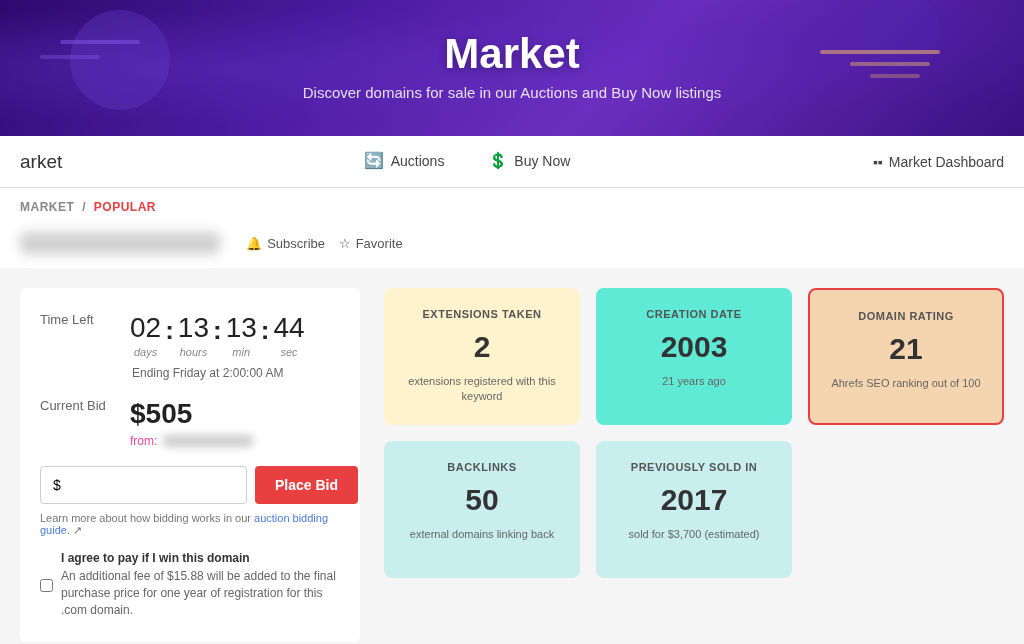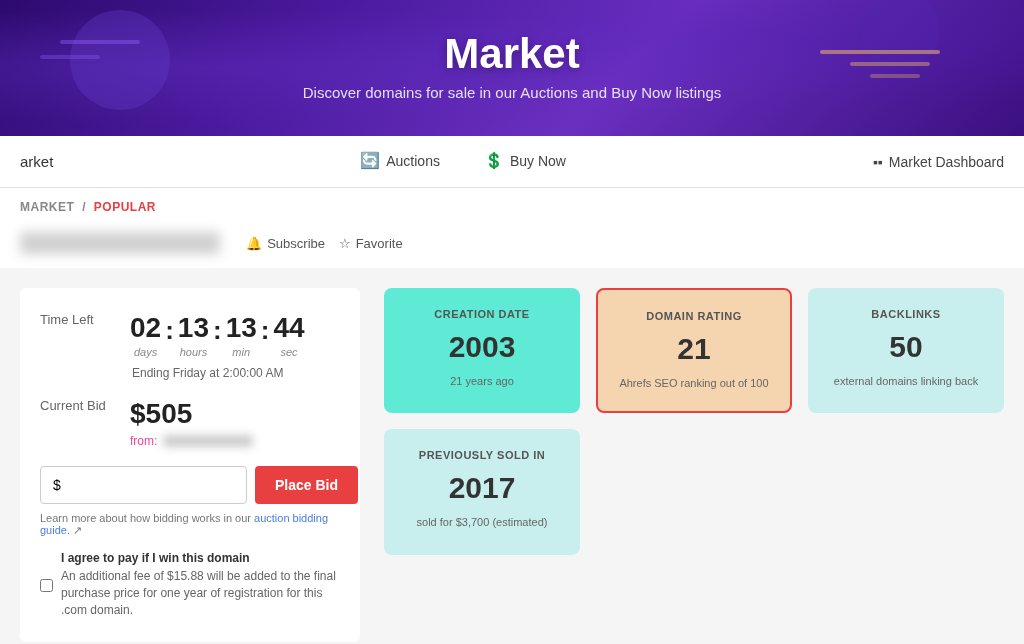--- a/index.html
+++ b/index.html
@@ -36,21 +36,21 @@
     
     .navbar {
       background: #fff;
       border-bottom: 1px solid #e0e0e0;
       display: flex;
       align-items: center;
       padding: 0 20px;
       height: 52px;
     }
     .nav-brand {
-      font-size: 15px; color: #333; font-weight: 500; margin-right: auto;
+      font-size: 19px; color: #333; font-weight: 500; margin-right: auto;
     }
     .nav-tabs {
       display: flex; gap: 0; align-items: center; flex: 1; justify-content: center;
     }
     .nav-tab {
       display: flex; align-items: center; gap: 6px;
       padding: 14px 22px; font-size: 14px; color: #444; cursor: pointer;
       border-bottom: 2px solid transparent; text-decoration: none;
     }
     .nav-tab-icon { font-size: 16px; }
@@ -104,21 +104,21 @@
       border-radius: 6px;
       padding: 24px 20px;
       width: 340px;
       min-width: 320px;
       flex-shrink: 0;
     }
     .section-label { font-size: 13px; color: #666; font-weight: 500; min-width: 90px; }
     .time-row { display: flex; align-items: center; gap: 0; }
     .time-block { text-align: center; }
     .time-value {
-      font-size: 28px; font-weight: 700; color: #222;
+      font-size: 28px; font-weight: 400; color: #222;
     }
     .time-unit { font-size: 11px; color: #888; margin-top: 2px; font-style: italic; }
     .time-sep { font-size: 26px; font-weight: 700; color: #222; padding: 0 4px; line-height: 1; margin-bottom: 10px; }
     .time-ending { font-size: 12px; color: #666; margin-top: 8px; margin-left: 2px; }
     .section-row { display: flex; align-items: flex-start; margin-bottom: 18px; }
     .bid-section { }
     .bid-amount { font-size: 28px; font-weight: 700; color: #222; }
     .bid-from { font-size: 12px; color: #ec4899; margin-top: 4px; display: flex; align-items: center; gap: 6px; }
     .bid-from-blur {
       display: inline-block; width: 90px; height: 12px;
@@ -294,20 +294,25 @@
         <strong>I agree to pay if I win this domain</strong>
         <span>An additional fee of $15.88 will be added to the final purchase price for one year of registration for this .com domain.</span>
       </label>
     </div>
 
   </div>
 
   <div class="right-panel">
     <div class="stats-grid">
 
+      <div class="stat-card stat-card-yellow">
+        <div class="stat-label">EXTENSIONS TAKEN</div>
+        <div class="stat-value">2</div>
+        <div class="stat-desc">extensions registered with this keyword</div>
+      </div>
 
       <div class="stat-card stat-card-yellow2">
         <div class="stat-label">CREATION DATE</div>
         <div class="stat-value">2003</div>
         <div class="stat-desc">21 years ago</div>
       </div>
 
       <div class="stat-card stat-card-orange">
         <div class="stat-label">DOMAIN RATING</div>
         <div class="stat-value">21</div>

